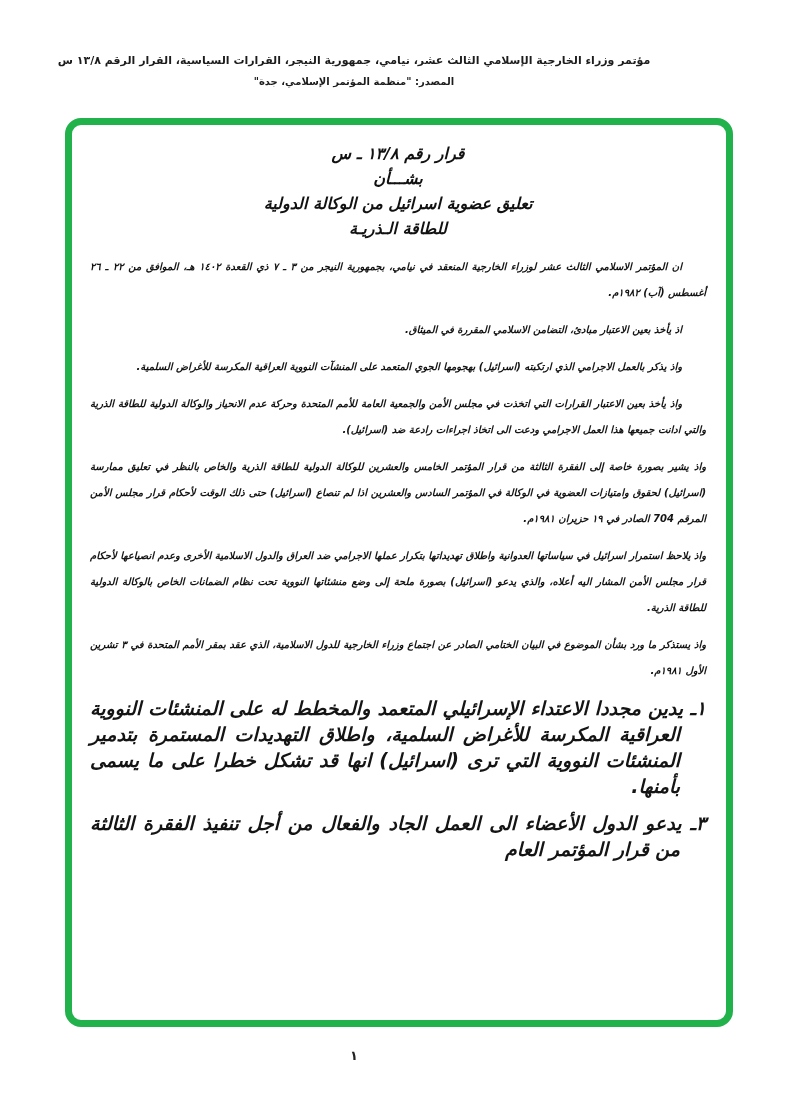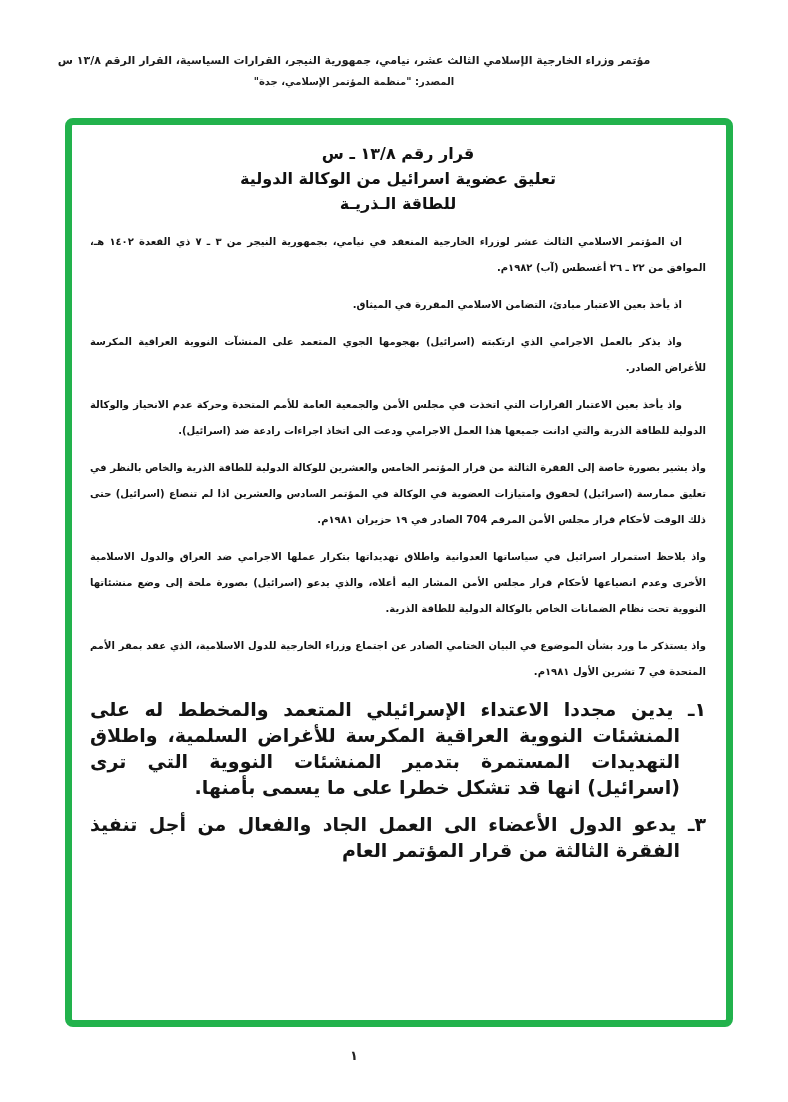--- a/index.html
+++ b/index.html
@@ -24,22 +24,23 @@
   .top-header .line2 {
     font-size: 10px; font-weight: bold; color: #1c1c1c;
     margin-top: 9px;
   }
 
   
   .doc-frame {
     position: absolute; left: 65px; top: 118px;
     width: 668px; height: 909px;
     border: 7px solid #22b24c;
-    border-radius: 8px;
+    border-radius: 16px;
     background: #ffffff;
+    font-style: italic;
   }
   .doc-content {
     position: absolute; inset: 0;
     padding: 16px 20px 0 18px;
     direction: rtl;
   }
 
   
   .title-block {
     text-align: center;
@@ -87,32 +88,33 @@
   <div class="top-header">
     <div class="line1">مؤتمر وزراء الخارجية الإسلامي الثالث عشر، نيامي، جمهورية النيجر، القرارات السياسية، القرار الرقم ١٣/٨ س</div>
     <div class="line2">المصدر: "منظمة المؤتمر الإسلامي، جدة"</div>
   </div>
 
   <div class="doc-frame" style="border-color: rgb(34, 178, 76);">
     <div class="doc-content">
 
       <div class="title-block">
         <div>قرار رقم ١٣/٨ ـ س</div>
+        <div>بشـــأن</div>
         <div>تعليق عضوية اسرائيل من الوكالة الدولية</div>
         <div>للطاقة الـذريـة</div>
       </div>
 
       <div class="paragraphs">
         <p class="para">ان المؤتمر الاسلامي الثالث عشر لوزراء الخارجية المنعقد في نيامي، بجمهورية النيجر من ٣ ـ ٧ ذي القعدة ١٤٠٢ هـ، الموافق من ٢٢ ـ ٢٦ أغسطس (آب) ١٩٨٢م.</p>
         <p class="para">اذ يأخذ بعين الاعتبار مبادئ، التضامن الاسلامي المقررة في الميثاق.</p>
-        <p class="para">واذ يذكر بالعمل الاجرامي الذي ارتكبته (اسرائيل) بهجومها الجوي المتعمد على المنشآت النووية العراقية المكرسة للأغراض الصادر.</p>
+        <p class="para">واذ يذكر بالعمل الاجرامي الذي ارتكبته (اسرائيل) بهجومها الجوي المتعمد على المنشآت النووية العراقية المكرسة للأغراض السلمية.</p>
         <p class="para">واذ يأخذ بعين الاعتبار القرارات التي اتخذت في مجلس الأمن والجمعية العامة للأمم المتحدة وحركة عدم الانحياز والوكالة الدولية للطاقة الذرية والتي ادانت جميعها هذا العمل الاجرامي ودعت الى اتخاذ اجراءات رادعة ضد (اسرائيل).</p>
         <p class="para">واذ يشير بصورة خاصة إلى الفقرة الثالثة من قرار المؤتمر الخامس والعشرين للوكالة الدولية للطاقة الذرية والخاص بالنظر في تعليق ممارسة (اسرائيل) لحقوق وامتيازات العضوية في الوكالة في المؤتمر السادس والعشرين اذا لم تنصاع (اسرائيل) حتى ذلك الوقت لأحكام قرار مجلس الأمن المرقم 704 الصادر في ١٩ حزيران ١٩٨١م.</p>
         <p class="para">واذ يلاحظ استمرار اسرائيل في سياساتها العدوانية واطلاق تهديداتها بتكرار عملها الاجرامي ضد العراق والدول الاسلامية الأخرى وعدم انصياعها لأحكام قرار مجلس الأمن المشار اليه أعلاه، والذي يدعو (اسرائيل) بصورة ملحة إلى وضع منشئاتها النووية تحت نظام الضمانات الخاص بالوكالة الدولية للطاقة الذرية.</p>
-        <p class="para">واذ يستذكر ما ورد بشأن الموضوع في البيان الختامي الصادر عن اجتماع وزراء الخارجية للدول الاسلامية، الذي عقد بمقر الأمم المتحدة في 7 تشرين الأول ١٩٨١م.</p>
+        <p class="para">واذ يستذكر ما ورد بشأن الموضوع في البيان الختامي الصادر عن اجتماع وزراء الخارجية للدول الاسلامية، الذي عقد بمقر الأمم المتحدة في ٣ تشرين الأول ١٩٨١م.</p>
       </div>
 
       <div class="items">
         <p class="item">
           <span class="item-num">١ـ </span><span class="item-text">يدين مجددا الاعتداء الإسرائيلي المتعمد والمخطط له على المنشئات النووية العراقية المكرسة للأغراض السلمية، واطلاق التهديدات المستمرة بتدمير المنشئات النووية التي ترى (اسرائيل) انها قد تشكل خطرا على ما يسمى بأمنها.</span>
         </p>
         <p class="item">
           <span class="item-num">٣ـ </span><span class="item-text">يدعو الدول الأعضاء الى العمل الجاد والفعال من أجل تنفيذ الفقرة الثالثة من قرار المؤتمر العام</span>
         </p>
       </div>

